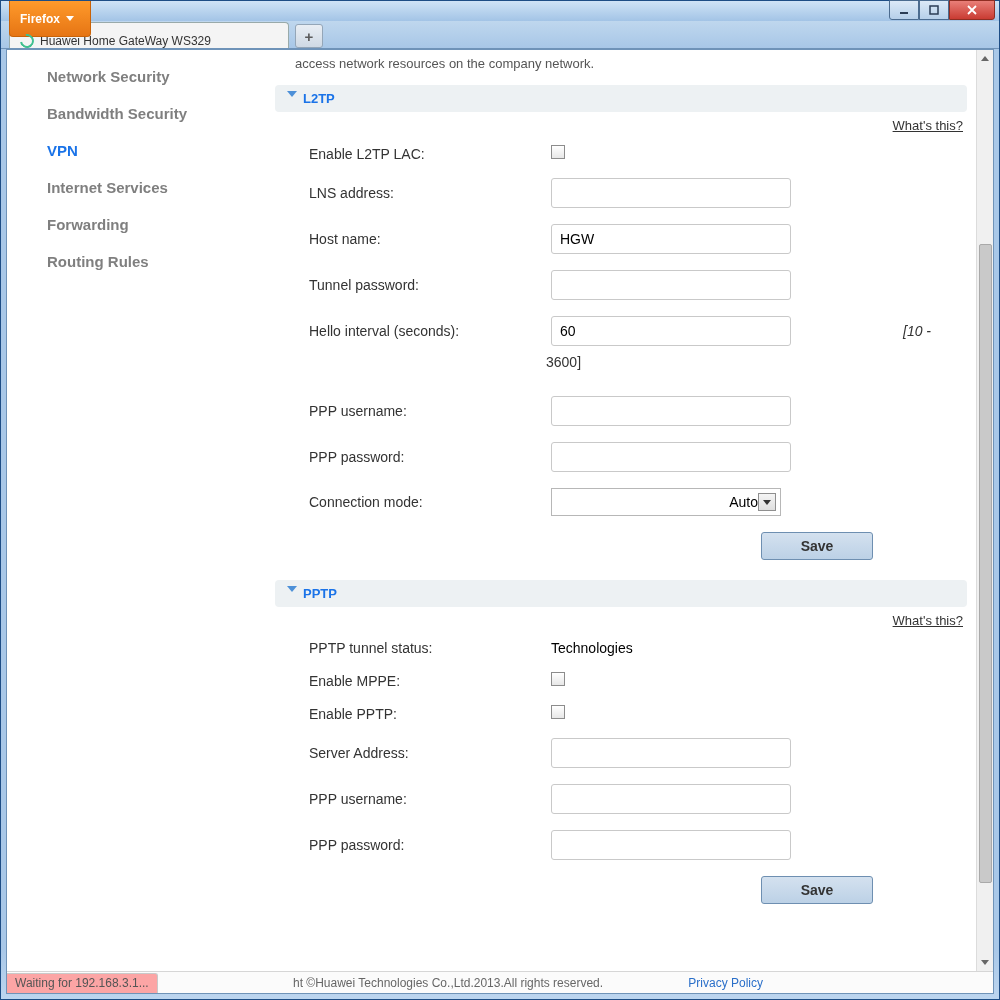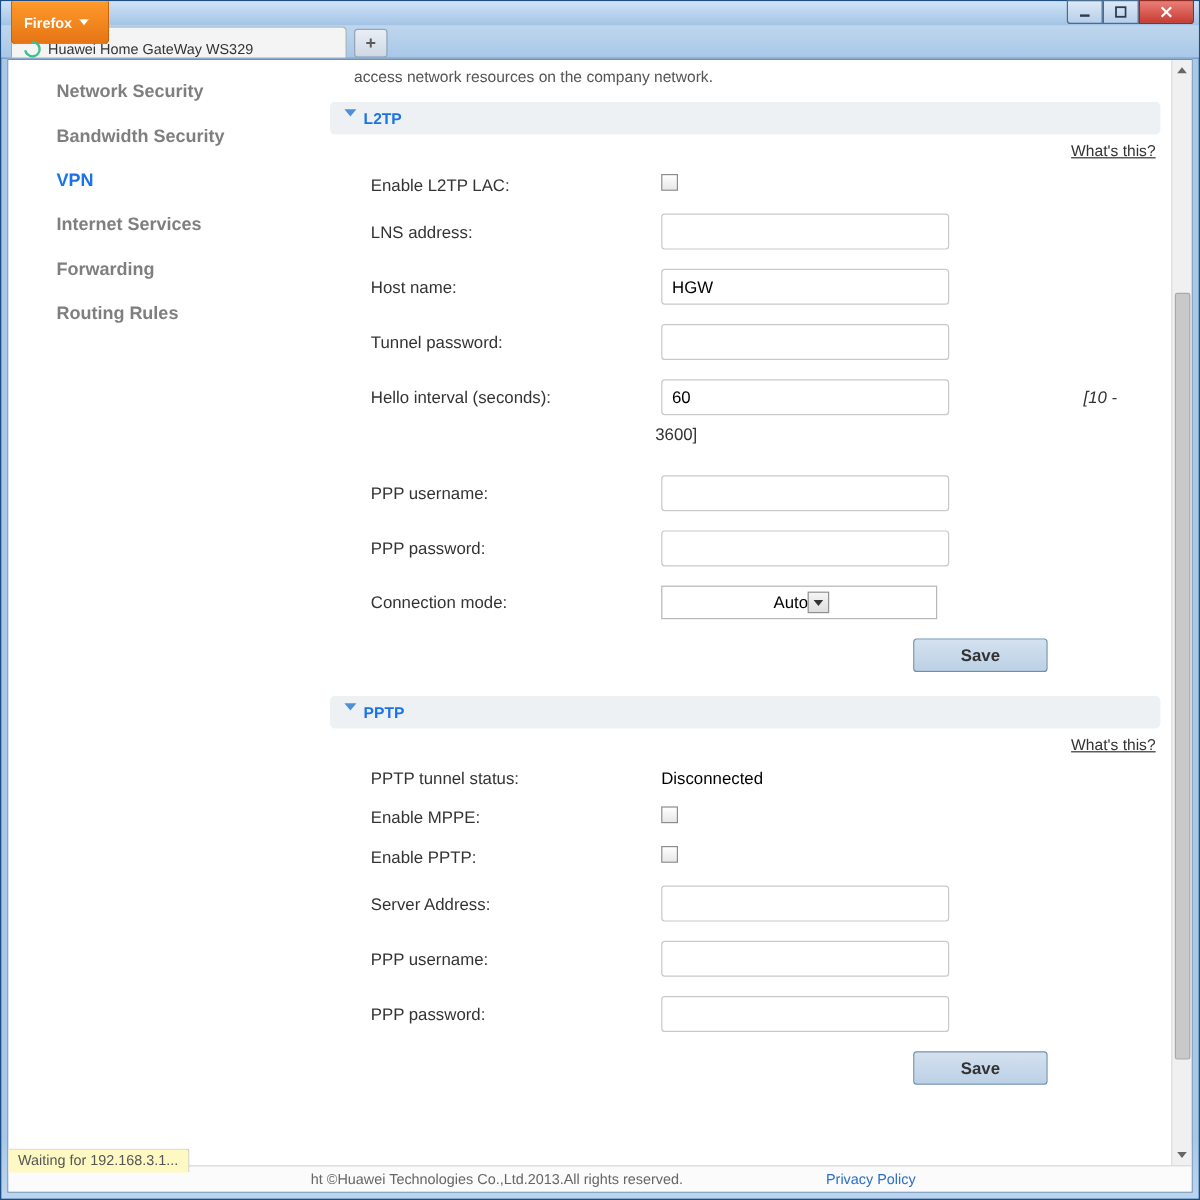--- a/index.html
+++ b/index.html
@@ -41,42 +41,42 @@
   .whats-this { text-align:right; padding:6px 4px 4px 0; }
   .whats-this a { color:#333; text-decoration:underline; font-size:13px; cursor:pointer;}
 
   .form-table { width:100%; border-collapse:separate; border-spacing:0 0; }
   .form-row td { padding:8px 6px; vertical-align:middle; }
   .form-row .lbl { width:270px; padding-left:34px; color:#333; font-size:14px; }
   .form-row .extra { width:70px; color:#333; font-size:14px; padding-left:6px;font-style:italic;}
   .hint-below td { padding-top:0; padding-bottom:18px; color:#333; font-size:14px;}
   input.text { width:240px; height:30px; border:1px solid #c9c9c9; border-radius:3px; padding:4px 8px; font-size:14px; background:#fff; }
   .chk { width:14px; height:14px; border:1px solid #8c8c8c; background:linear-gradient(#fff,#e7e7e7); display:inline-block; }
-  .select { width:230px; height:28px; border:1px solid #b7b7b7; display:flex; align-items:center; justify-content:center; padding:0 4px 0 8px; background:#fff; font-size:14px;}
+  .select { width:230px; height:28px; border:1px solid #b7b7b7; display:flex; align-items:center; justify-content:flex-end; padding:0 4px 0 8px; background:#fff; font-size:14px;}
   .select .dd { width:18px; height:18px; border:1px solid #8f8f8f; background:linear-gradient(#f5f5f5,#dedede); display:flex; align-items:center; justify-content:center;}
   .select .dd .tri2 { width:0;height:0;border-left:4px solid transparent;border-right:4px solid transparent;border-top:5px solid #333; }
 
   .btn-row { text-align:right; padding:8px 94px 14px 0; }
   .save-btn { width:112px; height:28px; background:linear-gradient(#d4e1ef,#bcd1e6); border:1px solid #6e8fb1; border-radius:3px; font-weight:bold; color:#333; font-size:14px; cursor:pointer;}
 
   
   .scrollbar { position:absolute; top:0; right:0; width:17px; height:100%; background:#f0f0f0; border-left:1px solid #dcdcdc; display:flex; flex-direction:column; align-items:center; }
   .sb-arrow { width:15px; height:17px; background:#f0f0f0; display:flex; align-items:center; justify-content:center;}
   .sb-track { flex:1; width:15px; position:relative; }
   .sb-thumb { position:absolute; left:1px; width:13px; background:#c9c9c9; border:1px solid #a9a9a9; border-radius:2px; }
   .sb-arrow .t { width:0;height:0;border-left:4px solid transparent;border-right:4px solid transparent; }
 
   
   .page-footer { height:22px; border-top:1px solid #d6d6d6; background:#fbfbfb; display:flex; align-items:center; padding:0 18px; font-size:12px; color:#666; justify-content:center; gap:80px; position:relative;}
   .page-footer .pp { color:#2a6fc9; }
-  .page-footer .copy { position:absolute; left:252px; }
+  .page-footer .copy { position:absolute; left:286px; }
   .page-footer .pp { position:absolute; right:230px; }
 
   
-  .statusbar { position:absolute; left:0; bottom:16px; height:20px; padding:2px 8px; background:#fef9c3; border:1px solid #c9c9c9; border-left:none; border-bottom:none; font-size:12px; color:#555; border-radius:0 3px 0 0;}
+  .statusbar { position:absolute; left:0; bottom:0; height:20px; padding:2px 8px; background:#fca5a5; border:1px solid #c9c9c9; border-left:none; border-bottom:none; font-size:12px; color:#555; border-radius:0 3px 0 0;}
 </style>
 </head>
 <body>
 
 <div class="window-outer">
 
   <div class="titlebar-area">
     <div class="firefox-btn">
       <span>Firefox</span>
       <span class="caret"></span>
@@ -192,21 +192,21 @@
         <div class="section-head">
           <span class="tri"></span>
           <span class="title">PPTP</span>
         </div>
         <div class="whats-this"><a>What's this?</a></div>
 
         <table class="form-table">
           <tbody>
               <tr class="form-row">
             <td class="lbl">PPTP tunnel status:</td>
-            <td style="font-size:14px;">Disconnected</td>
+            <td style="font-size:14px;">Technologies</td>
             <td class="extra"></td>
           </tr>
           <tr class="form-row">
             <td class="lbl">Enable MPPE:</td>
             <td><span class="chk"></span></td>
             <td class="extra"></td>
           </tr>
           <tr class="form-row">
             <td class="lbl">Enable PPTP:</td>
             <td><span class="chk"></span></td>

